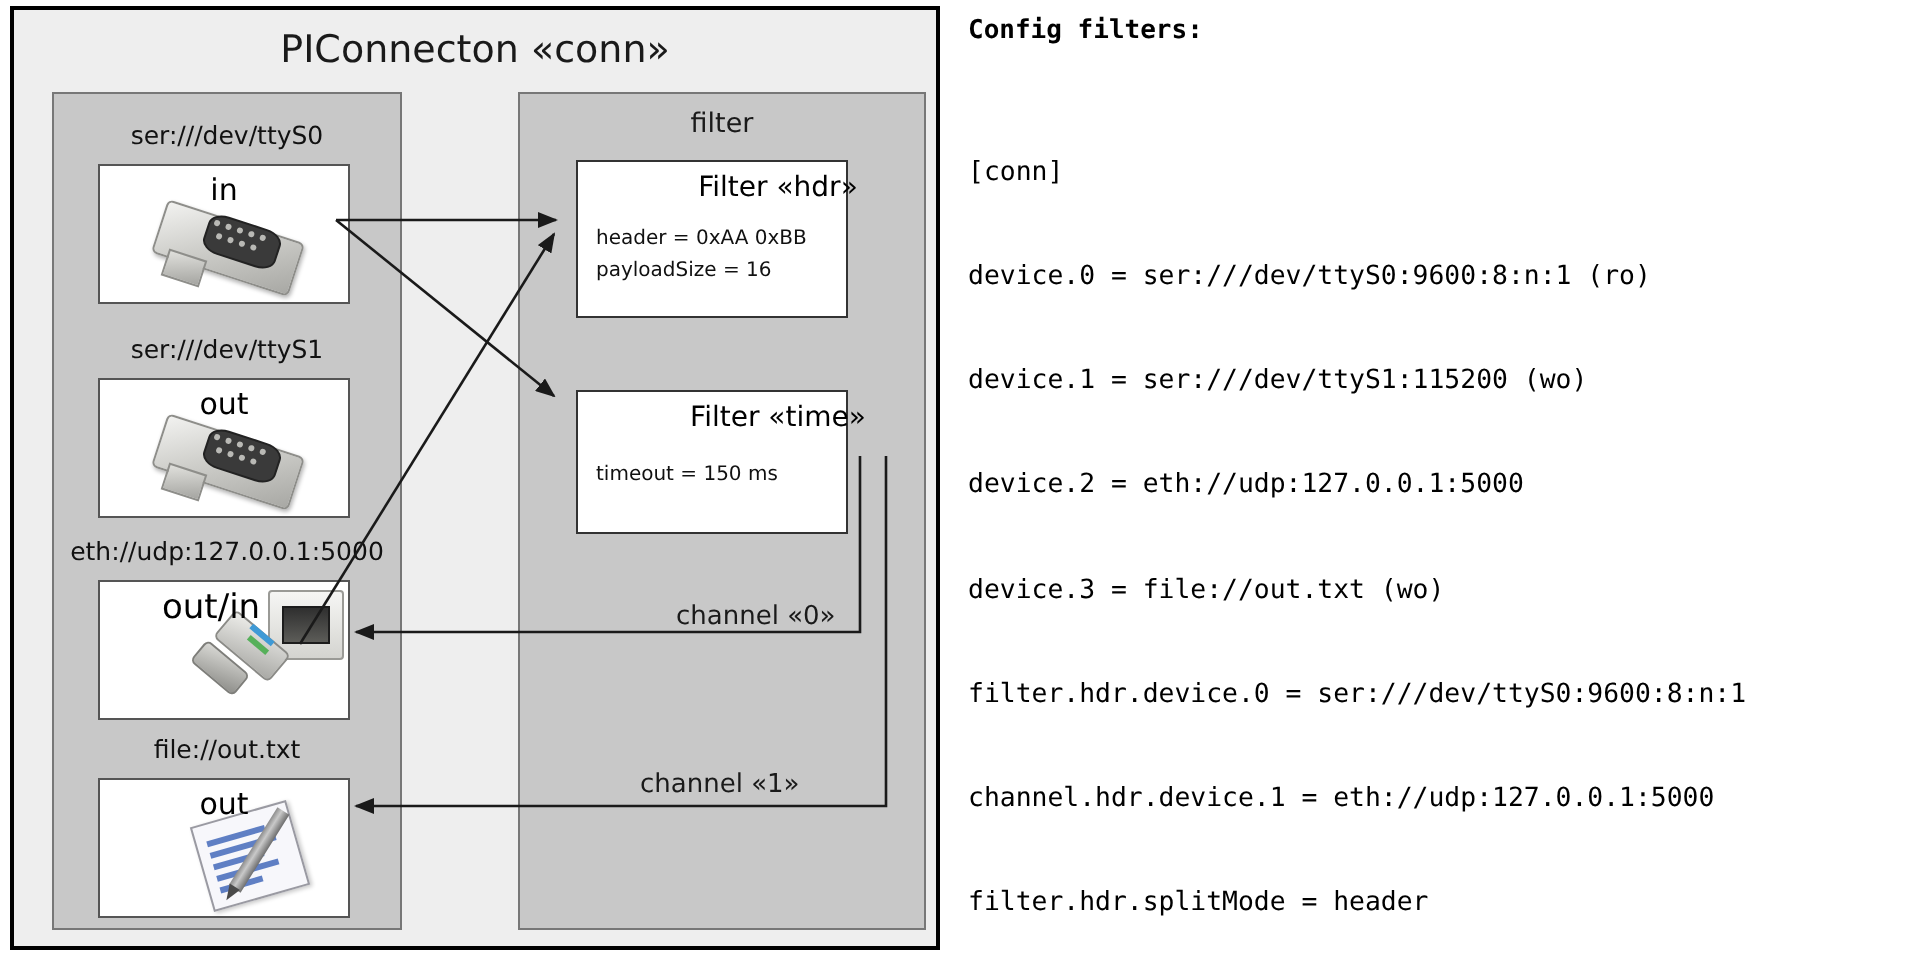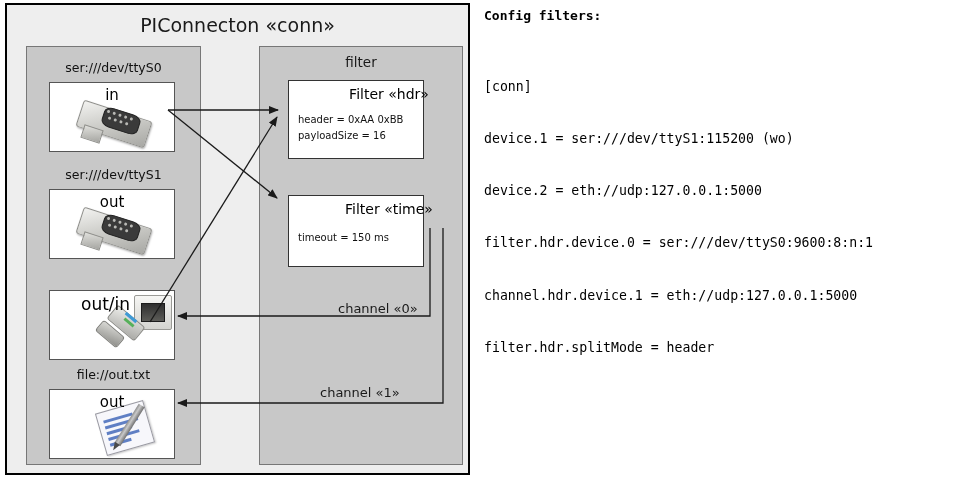--- a/index.html
+++ b/index.html
@@ -350,20 +350,21 @@
               <i style="left:18px; top:0px;"></i>
             <i style="left:24px; top:0px;"></i>
             <i style="left:3px;  top:6px;"></i>
               <i style="left:9px;  top:6px;"></i>
             <i style="left:15px; top:6px;"></i>
               <i style="left:21px; top:6px;"></i>
           </div>
         </div>
       </div>
 
+      <div class="dev-caption" style="left:0; top:221px; width:100%;">eth://udp:127.0.0.1:5000</div>
       <div class="dev-card" style="left:22px; top:243px; width:126px; height:70px;">
         <div class="dev-label left">out/in</div>
         <div class="icon-eth">
           <div class="jack"></div>
           <div class="cord"></div>
           <div class="plug"></div>
           <div class="stripe"></div>
           <div class="stripe2"></div>
         </div>
       </div>
@@ -422,22 +423,24 @@
 
     <path d="M443,228 L443,403 L178,403" stroke="#1a1a1a" stroke-width="1.3" fill="none" marker-end="url(#arrow)"></path>
   </svg>
 
 </div>
 
 <div id="config">
   <div class="config-heading">Config filters:</div>
   <div class="config-lines">
     <div>[conn]</div>
+    <div>device.0 = ser:///dev/ttyS0:9600:8:n:1 (ro)</div>
     <div>device.1 = ser:///dev/ttyS1:115200 (wo)</div>
     <div>device.2 = eth://udp:127.0.0.1:5000</div>
+    <div>device.3 = file://out.txt (wo)</div>
     <div>filter.hdr.device.0 = ser:///dev/ttyS0:9600:8:n:1</div>
     <div>channel.hdr.device.1 = eth://udp:127.0.0.1:5000</div>
     <div>filter.hdr.splitMode = header</div>
     
     
     
     
     
     
     

